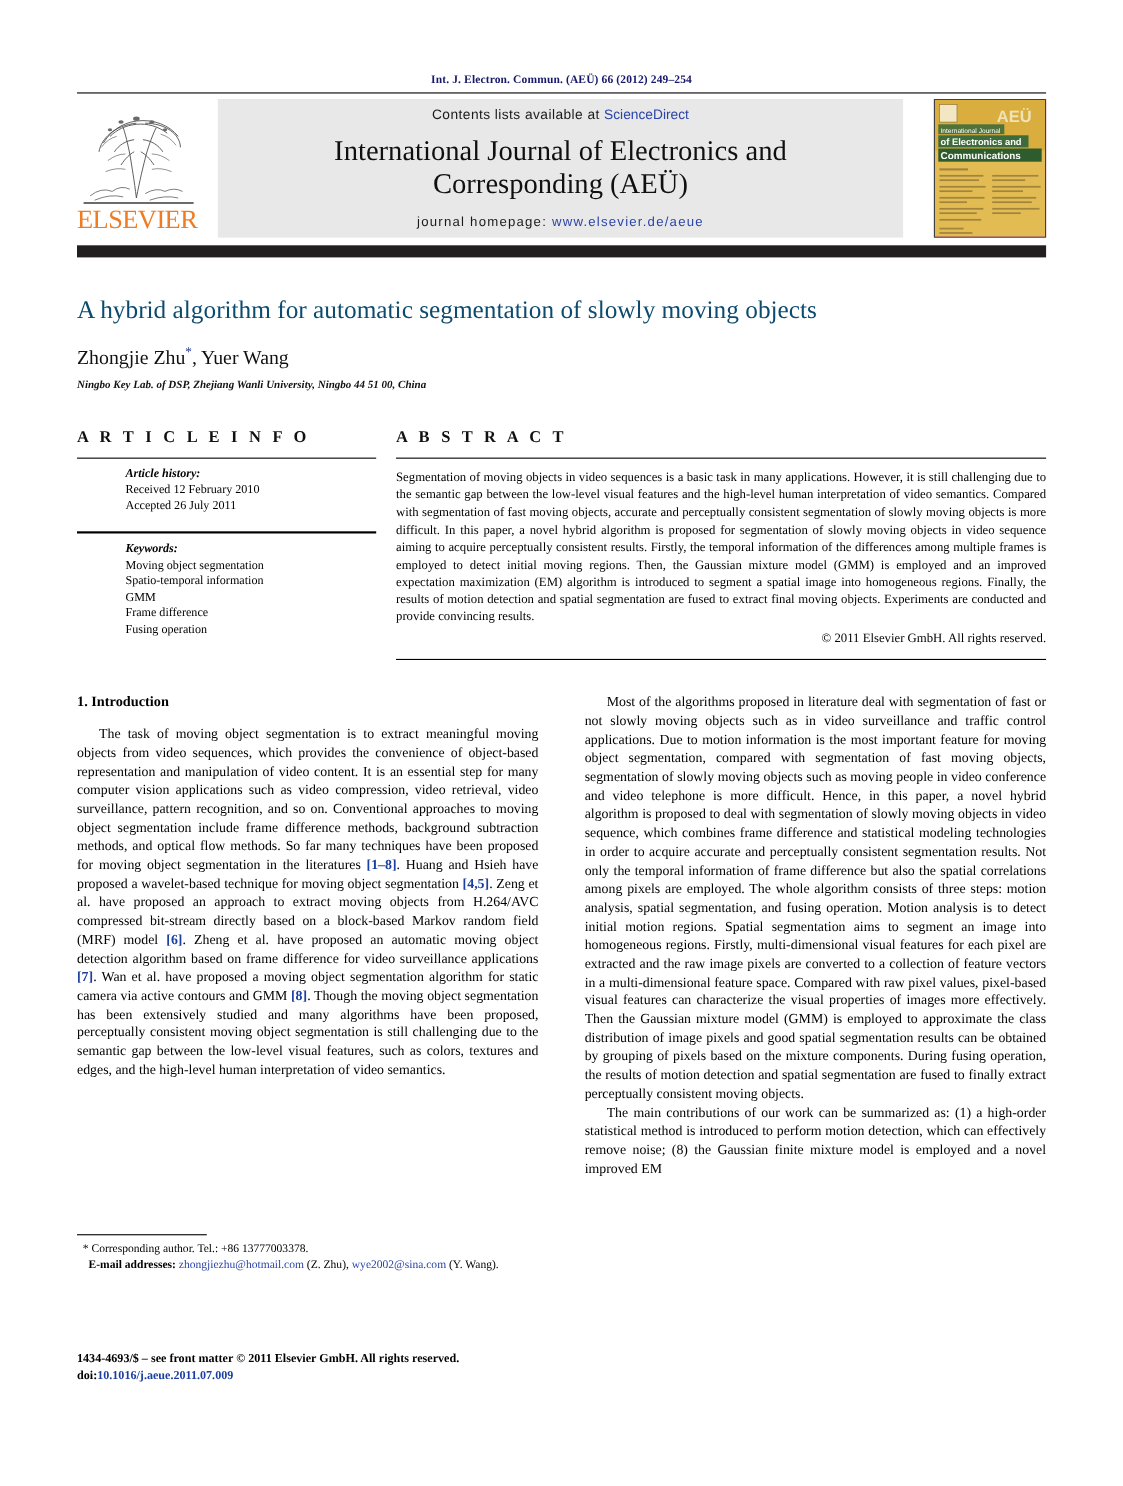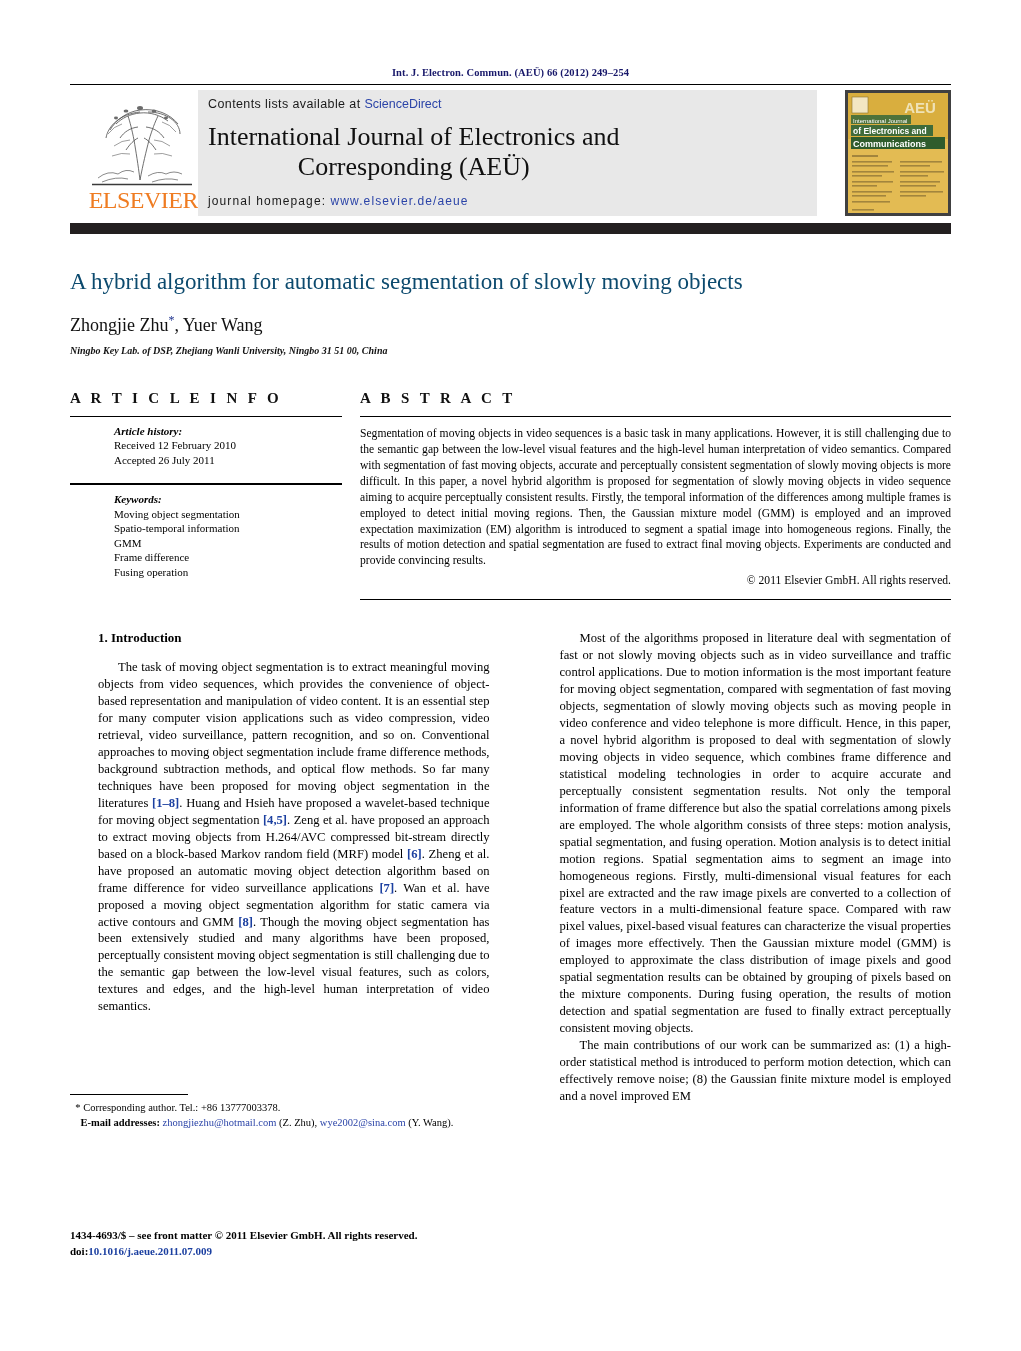--- a/index.html
+++ b/index.html
@@ -44,40 +44,40 @@
     display: flex;
     align-items: stretch;
     height: 126px;
     margin-top: 5px;
   }
   .elsevier-logo {
     width: 128px;
     flex: 0 0 128px;
     display: flex;
     flex-direction: column;
-    align-items: flex-end;
+    align-items: flex-start;
     justify-content: flex-end;
     padding-bottom: 4px;
   }
   .tree-svg { display:block; }
   .elsevier-word {
     font-family: "Liberation Serif", serif;
     font-size: 24px;
     letter-spacing: -0.5px;
     color: #ef7c22;
     font-weight: normal;
     line-height: 1;
     margin-top: 2px;
   }
   .journal-box {
     flex: 1 1 auto;
     background: #e8e8e8;
     display: flex;
     flex-direction: column;
-    align-items: flex-start;
+    align-items: center;
     justify-content: flex-start;
     padding: 7px 10px 8px 10px;
     box-sizing: border-box;
   }
   .contents-line {
     font-size: 12.5px;
     color: #1a1a1a;
     letter-spacing: .4px;
     font-family: "Liberation Sans", sans-serif;
   }
@@ -98,21 +98,21 @@
     font-size: 12px;
     letter-spacing: 1.1px;
     font-family: "Liberation Sans", sans-serif;
     color: #1a1a1a;
   }
   .homepage-line .url { color: #2b44a8; }
   .cover-thumb {
     flex: 0 0 100px;
     width: 100px;
     margin-left: 28px;
-    border: 3px solid #404040;
+    border: 1px solid #404040;
     background: #ec4899;
     position: relative;
     overflow: hidden;
   }
   .dark-bar {
     height: 11px;
     background: #231f20;
     margin-top: 7px;
   }
 
@@ -176,21 +176,21 @@
     margin-top: 5px;
   }
   .abs-rule-bottom { border-top: 1px solid #000; margin-top: 12px; }
 
   
   .body-cols {
     display: flex;
     margin-top: 30px;
     column-gap: 42px;
   }
-  .bcol { flex: 1 1 0; position: relative; margin-left: 28px; }
+  .bcol { flex: 1 1 0; position: relative; }
   .sect-title {
     font-size: 13px;
     font-weight: bold;
     margin: 0 0 13px 0;
   }
   .ptext {
     font-size: 12.6px;
     line-height: 1.345;
     text-align: justify;
     margin: 0;
@@ -200,21 +200,21 @@
   a.cite, .cite {
     color: #1b3fa0;
     text-decoration: none;
     font-weight: bold;
   }
 
   
   .footnote {
     position: absolute;
     left: 70px;
-    top: 1094px;
+    top: 1122px;
     width: 430px;
   }
   .fn-rule {
     border-top: 1px solid #000;
     width: 118px;
     margin-bottom: 6px;
   }
   .fn-text {
     font-size: 10.5px;
     line-height: 1.4;
@@ -333,21 +333,21 @@
     </div>
   </div>
 
   <div class="dark-bar"></div>
 
   <div class="title-block">
     <h1 class="paper-title">A hybrid algorithm for automatic segmentation of slowly moving objects</h1>
     <div class="authors">
       <span>Zhongjie Zhu</span><sup>*</sup><span>, Yuer Wang</span>
     </div>
-    <div class="affiliation">Ningbo Key Lab. of DSP, Zhejiang Wanli University, Ningbo 31 51 00, China</div>
+    <div class="affiliation">Ningbo Key Lab. of DSP, Zhejiang Wanli University, Ningbo 44 51 00, China</div>
   </div>
 
   <div class="info-abstract">
 
     <div class="col-info">
       <div class="sec-head">A R T I C L E   I N F O</div>
       <div class="hr-thin"></div>
       <div class="info-body">
         <div class="lbl">Article history:</div>
         <div>Received 12 February 2010</div>

